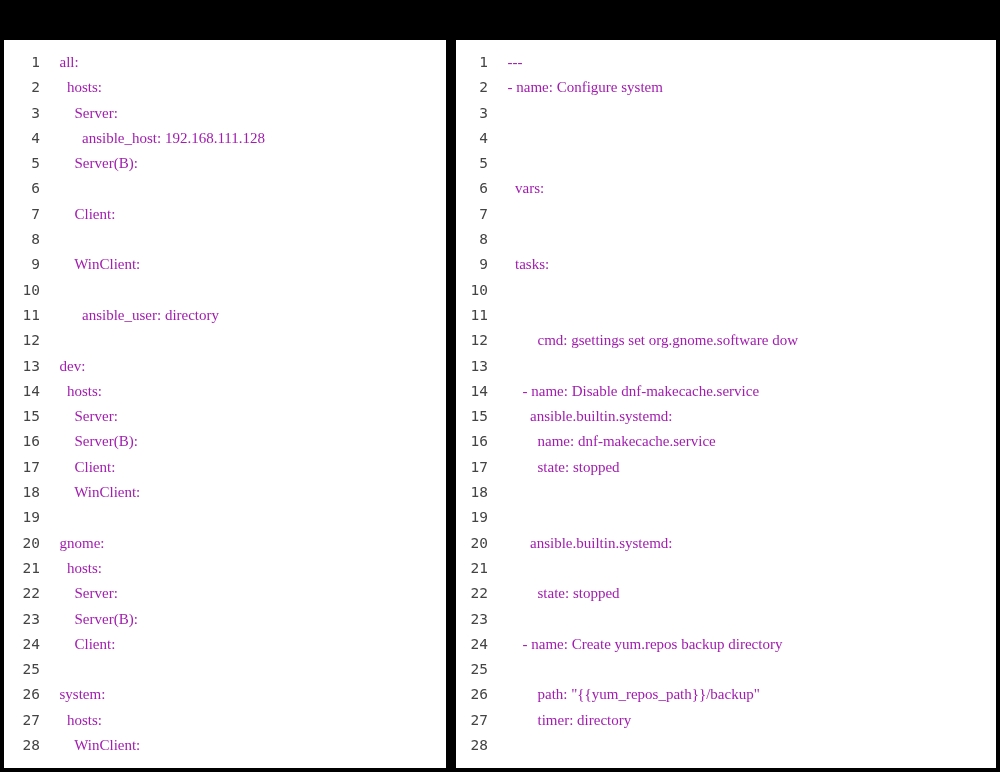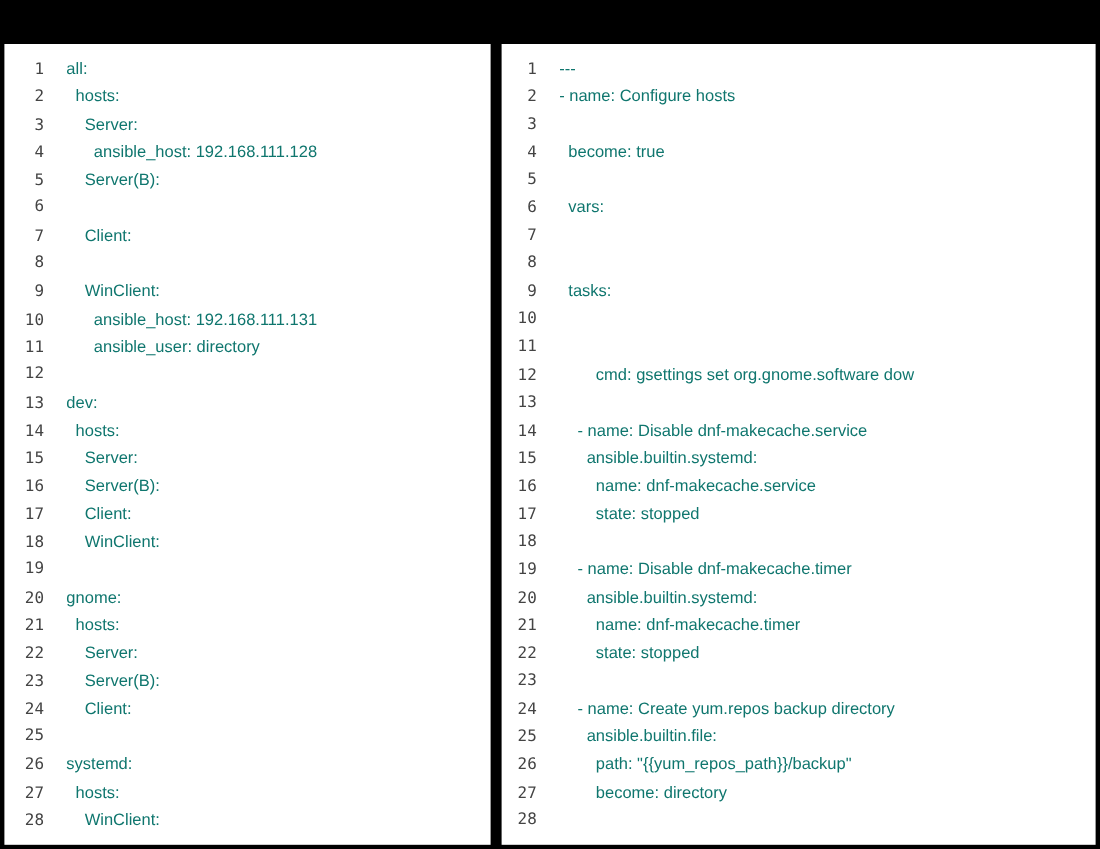--- a/index.html
+++ b/index.html
@@ -60,90 +60,90 @@
     font-size: 14.5px;
     font-family: "DejaVu Sans Mono", monospace;
     user-select: none;
   }
   .pane-right .gutter {
     width: 44px;
     min-width: 44px;
   }
   .code-text {
     font-size: 15px;
-    font-family: Liberation Sans, sans-serif;
-    color: #0f766e;
+    font-family: Liberation Serif, serif;
+    color: #a21caf;
     white-space: pre;
     letter-spacing: 0px;
   }
 </style>
 </head>
 <body>
 
 <div class="page">
 
   <div class="code-pane pane-left">
     <div class="code-lines">
         <div class="code-line"><span class="gutter">1</span><span class="code-text">  all:</span></div>
         <div class="code-line"><span class="gutter">2</span><span class="code-text">    hosts:</span></div>
         <div class="code-line"><span class="gutter">3</span><span class="code-text">      Server:</span></div>
         <div class="code-line"><span class="gutter">4</span><span class="code-text">        ansible_host: 192.168.111.128</span></div>
         <div class="code-line"><span class="gutter">5</span><span class="code-text">      Server(B):</span></div>
         <div class="code-line"><span class="gutter">6</span></div>
         <div class="code-line"><span class="gutter">7</span><span class="code-text">      Client:</span></div>
         <div class="code-line"><span class="gutter">8</span></div>
         <div class="code-line"><span class="gutter">9</span><span class="code-text">      WinClient:</span></div>
-        <div class="code-line"><span class="gutter">10</span><span class="code-text">        ansible_host: 192.168.111.131</span></div>
+        <div class="code-line"><span class="gutter">10</span></div>
         <div class="code-line"><span class="gutter">11</span><span class="code-text">        ansible_user: directory</span></div>
         <div class="code-line"><span class="gutter">12</span><span class="code-text"></span></div>
         <div class="code-line"><span class="gutter">13</span><span class="code-text">  dev:</span></div>
         <div class="code-line"><span class="gutter">14</span><span class="code-text">    hosts:</span></div>
         <div class="code-line"><span class="gutter">15</span><span class="code-text">      Server:</span></div>
         <div class="code-line"><span class="gutter">16</span><span class="code-text">      Server(B):</span></div>
         <div class="code-line"><span class="gutter">17</span><span class="code-text">      Client:</span></div>
         <div class="code-line"><span class="gutter">18</span><span class="code-text">      WinClient:</span></div>
         <div class="code-line"><span class="gutter">19</span><span class="code-text"></span></div>
         <div class="code-line"><span class="gutter">20</span><span class="code-text">  gnome:</span></div>
         <div class="code-line"><span class="gutter">21</span><span class="code-text">    hosts:</span></div>
         <div class="code-line"><span class="gutter">22</span><span class="code-text">      Server:</span></div>
         <div class="code-line"><span class="gutter">23</span><span class="code-text">      Server(B):</span></div>
         <div class="code-line"><span class="gutter">24</span><span class="code-text">      Client:</span></div>
         <div class="code-line"><span class="gutter">25</span><span class="code-text"></span></div>
-        <div class="code-line"><span class="gutter">26</span><span class="code-text">  systemd:</span></div>
+        <div class="code-line"><span class="gutter">26</span><span class="code-text">  system:</span></div>
         <div class="code-line"><span class="gutter">27</span><span class="code-text">    hosts:</span></div>
         <div class="code-line"><span class="gutter">28</span><span class="code-text">      WinClient:</span></div>
       </div>
   </div>
 
   <div class="code-pane pane-right">
     <div class="code-lines">
         <div class="code-line"><span class="gutter">1</span><span class="code-text">  ---</span></div>
-        <div class="code-line"><span class="gutter">2</span><span class="code-text">  - name: Configure hosts</span></div>
+        <div class="code-line"><span class="gutter">2</span><span class="code-text">  - name: Configure system</span></div>
         <div class="code-line"><span class="gutter">3</span></div>
-        <div class="code-line"><span class="gutter">4</span><span class="code-text">    become: true</span></div>
+        <div class="code-line"><span class="gutter">4</span></div>
         <div class="code-line"><span class="gutter">5</span><span class="code-text"></span></div>
         <div class="code-line"><span class="gutter">6</span><span class="code-text">    vars:</span></div>
         <div class="code-line"><span class="gutter">7</span></div>
         <div class="code-line"><span class="gutter">8</span><span class="code-text"></span></div>
         <div class="code-line"><span class="gutter">9</span><span class="code-text">    tasks:</span></div>
         <div class="code-line"><span class="gutter">10</span></div>
         <div class="code-line"><span class="gutter">11</span></div>
         <div class="code-line"><span class="gutter">12</span><span class="code-text">          cmd: gsettings set org.gnome.software dow</span></div>
         <div class="code-line"><span class="gutter">13</span><span class="code-text"></span></div>
         <div class="code-line"><span class="gutter">14</span><span class="code-text">      - name: Disable dnf-makecache.service</span></div>
         <div class="code-line"><span class="gutter">15</span><span class="code-text">        ansible.builtin.systemd:</span></div>
         <div class="code-line"><span class="gutter">16</span><span class="code-text">          name: dnf-makecache.service</span></div>
         <div class="code-line"><span class="gutter">17</span><span class="code-text">          state: stopped</span></div>
         <div class="code-line"><span class="gutter">18</span><span class="code-text"></span></div>
-        <div class="code-line"><span class="gutter">19</span><span class="code-text">      - name: Disable dnf-makecache.timer</span></div>
+        <div class="code-line"><span class="gutter">19</span></div>
         <div class="code-line"><span class="gutter">20</span><span class="code-text">        ansible.builtin.systemd:</span></div>
-        <div class="code-line"><span class="gutter">21</span><span class="code-text">          name: dnf-makecache.timer</span></div>
+        <div class="code-line"><span class="gutter">21</span></div>
         <div class="code-line"><span class="gutter">22</span><span class="code-text">          state: stopped</span></div>
         <div class="code-line"><span class="gutter">23</span><span class="code-text"></span></div>
         <div class="code-line"><span class="gutter">24</span><span class="code-text">      - name: Create yum.repos backup directory</span></div>
-        <div class="code-line"><span class="gutter">25</span><span class="code-text">        ansible.builtin.file:</span></div>
+        <div class="code-line"><span class="gutter">25</span></div>
         <div class="code-line"><span class="gutter">26</span><span class="code-text">          path: "{{yum_repos_path}}/backup"</span></div>
-        <div class="code-line"><span class="gutter">27</span><span class="code-text">          become: directory</span></div>
+        <div class="code-line"><span class="gutter">27</span><span class="code-text">          timer: directory</span></div>
         <div class="code-line"><span class="gutter">28</span><span class="code-text"></span></div>
       </div>
   </div>
 
 </div>
 
 </body></html>

